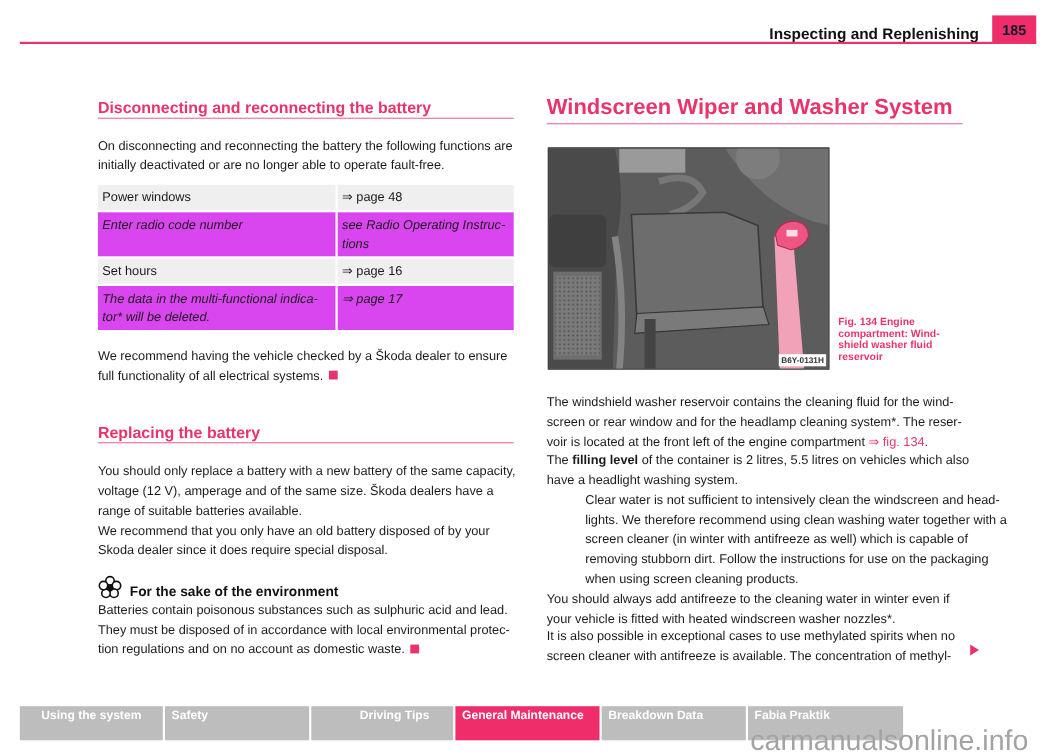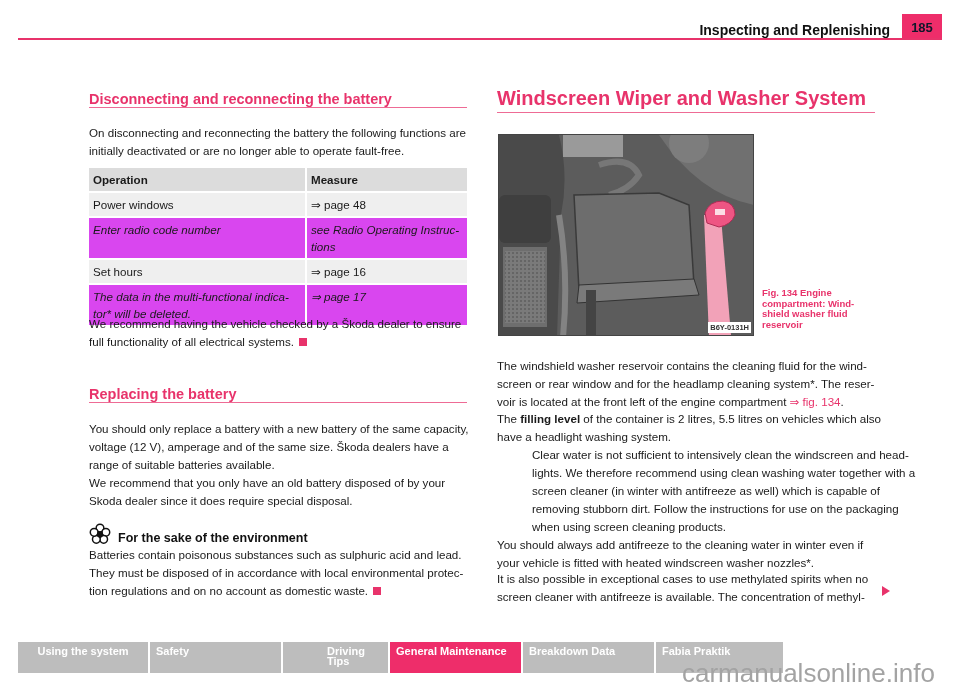--- a/index.html
+++ b/index.html
@@ -49,24 +49,20 @@
 <div class="hdr-title">Inspecting and Replenishing</div>
 <div class="hdr-page">185</div>
 <div class="hdr-line"></div>
 
 <div class="h2" style="left:89px; top:91px;">Disconnecting and reconnecting the battery</div>
 <div class="h2-rule" style="left:89px; top:107px; width:378px;"></div>
 <div class="p" style="left:89px; top:124px; width:380px;">On disconnecting and reconnecting the battery the following functions are initially deactivated or are no longer able to operate fault-free.</div>
 
 <table class="tbl">
   <tbody>
-      <tr>
-    <th class="c1">Operation</th>
-    <th>Measure</th>
-  </tr>
   <tr class="odd">
     <td class="c1">Power windows</td>
     <td>⇒ page 48</td>
   </tr>
   <tr class="even">
     <td class="c1" style="height:40px;">Enter radio code number</td>
     <td>see Radio Operating Instruc-tions</td>
   </tr>
   <tr class="odd">
     <td class="c1">Set hours</td>
@@ -140,18 +136,18 @@
 <div class="p" style="left:497px; top:410px; width:390px;"><span>The </span><b>filling level</b><span> of the container is 2 litres, 5.5 litres on vehicles which also have a headlight washing system.</span></div>
 
 <div class="p" style="left:497px; top:446px; width:390px;margin-left:35px;">Clear water is not sufficient to intensively clean the windscreen and head-lights. We therefore recommend using clean washing water together with a screen cleaner (in winter with antifreeze as well) which is capable of removing stubborn dirt. Follow the instructions for use on the packaging when using screen cleaning products.</div>
 <div class="p" style="left:497px; top:536px; width:390px;">You should always add antifreeze to the cleaning water in winter even if your vehicle is fitted with heated windscreen washer nozzles*.</div>
 <div class="p" style="left:497px; top:570px; width:384px;">It is also possible in exceptional cases to use methylated spirits when no screen cleaner with antifreeze is available. The concentration of methyl-</div>
 <div class="next-arrow"></div>
 
 <div class="footer">
   <div class="tab" style="width:130px; text-align:center;">Using the system</div>
   <div class="tab" style="width:131px;">Safety</div>
-  <div class="tab" style="width:105px;padding-left:44px;">Driving Tips</div>
+  <div class="tab" style="width:129px;padding-left:44px;">Driving Tips</div>
   <div class="tab active" style="width:131px;">General Maintenance</div>
   <div class="tab" style="width:131px;">Breakdown Data</div>
-  <div class="tab" style="width:127px; margin-right:0;">Fabia Praktik</div>
+  <div class="tab" style="width:141px; margin-right:0;">Fabia Praktik</div>
 </div>
 <div class="watermark">carmanualsonline.info</div>
 
 </body></html>

